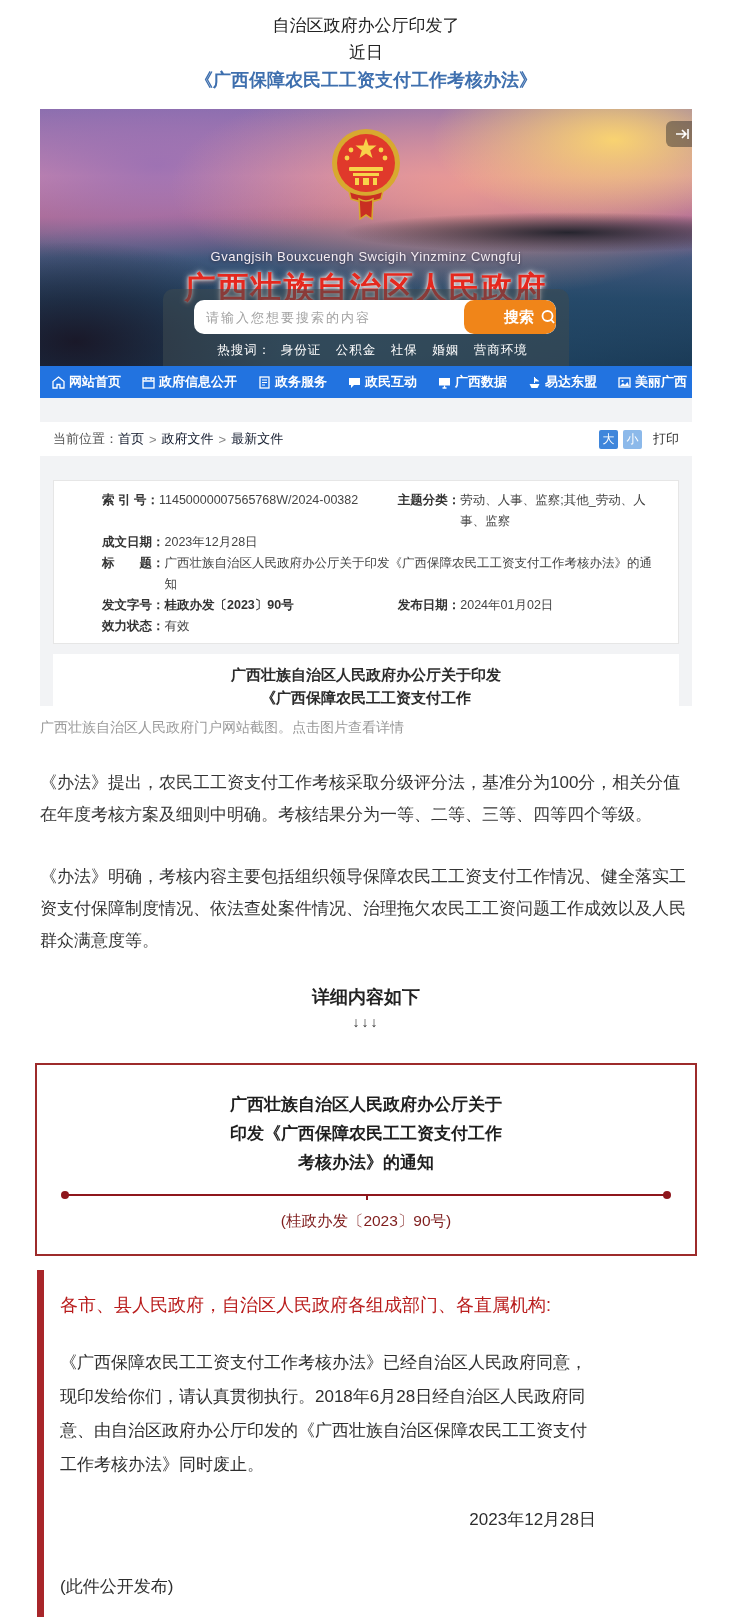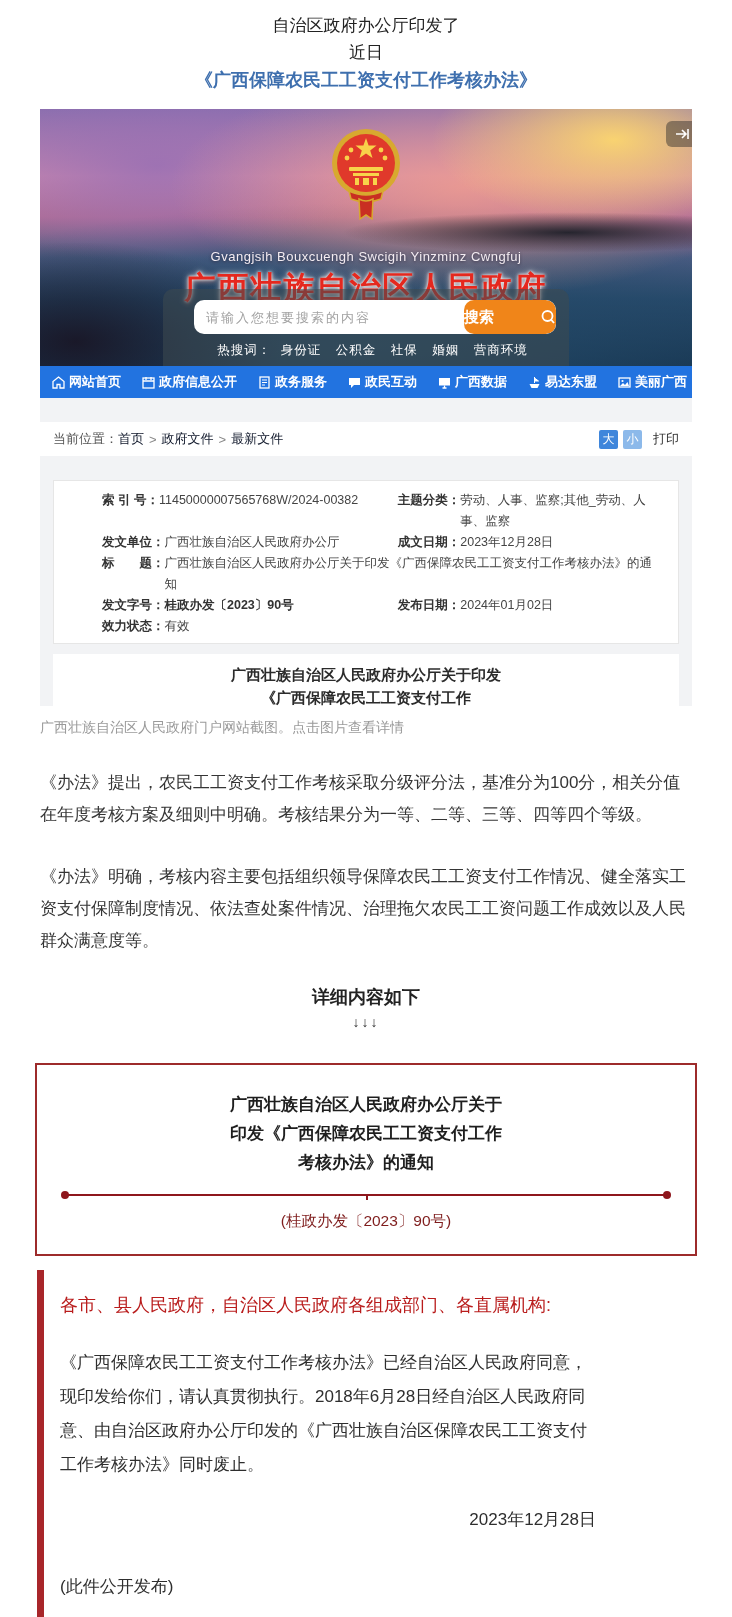--- a/index.html
+++ b/index.html
@@ -37,21 +37,21 @@
       font-size:31px; letter-spacing:2px; z-index:3;
       text-shadow:0 0 3px #fff,0 0 6px rgba(255,255,255,.9),0 2px 4px rgba(120,30,30,.55); }
 
   .search-panel { position:absolute; left:50%; transform:translateX(-50%); bottom:0; width:406px;
       background:rgba(62,74,80,.55); border-radius:10px 10px 0 0; padding:11px 13px 7px 31px; z-index:4; }
   .search-box { display:flex; height:34px; background:#fff; border-radius:10px; overflow:hidden; }
   .search-input { flex:1; border:none; outline:none; background:transparent; padding:0 12px; font-size:13px;
       letter-spacing:2px; color:#666; font-family:inherit; }
   .search-input::placeholder { color:#a2a2a2; }
   .search-btn { width:92px; background:#f08519; border:none; color:#fff; font-size:15px; font-weight:bold;
-      display:flex; align-items:center; justify-content:space-between; gap:6px; border-radius:10px; cursor:pointer; font-family:inherit; }
+      display:flex; align-items:center; justify-content:flex-end; gap:6px; border-radius:10px; cursor:pointer; font-family:inherit; }
   .hot-row { margin-top:8px; text-align:center; color:#fff; font-size:12.5px; letter-spacing:1px; }
   .hot-word { margin:0 5px; color:#fff; cursor:pointer; }
 
   .nav { height:32px; background:#2273e0; display:flex; align-items:center; padding-left:12px; overflow:hidden; white-space:nowrap; }
   .nav-item { display:inline-flex; align-items:center; gap:4px; color:#fff; font-size:13px; font-weight:bold;
       margin-right:21px; cursor:pointer; flex:none; }
   .nav-item svg { flex:none; }
 
   .shot-content { background:#f2f3f5; height:308px; padding-top:24px; }
   .crumb-row { background:#fff; height:34px; display:flex; align-items:center; padding:0 13px; font-size:13px; color:#555; }
@@ -228,24 +228,20 @@
         <div class="meta-grid">
           <div class="meta-cell">
             <span class="meta-label">索 引 号：</span>
             <span class="meta-value">11450000007565768W/2024-00382</span>
           </div>
           <div class="meta-cell">
             <span class="meta-label">主题分类：</span>
             <span class="meta-value">劳动、人事、监察;其他_劳动、人事、监察</span>
           </div>
           <div class="meta-cell">
-            <span class="meta-label">发文单位：</span>
-            <span class="meta-value">广西壮族自治区人民政府办公厅</span>
-          </div>
-          <div class="meta-cell">
             <span class="meta-label">成文日期：</span>
             <span class="meta-value">2023年12月28日</span>
           </div>
           <div class="meta-cell span2">
             <span class="meta-label">标　　题：</span>
             <span class="meta-value">广西壮族自治区人民政府办公厅关于印发《广西保障农民工工资支付工作考核办法》的通知</span>
           </div>
           <div class="meta-cell">
             <span class="meta-label">发文字号：</span>
             <span class="meta-value strong">桂政办发〔2023〕90号</span>

